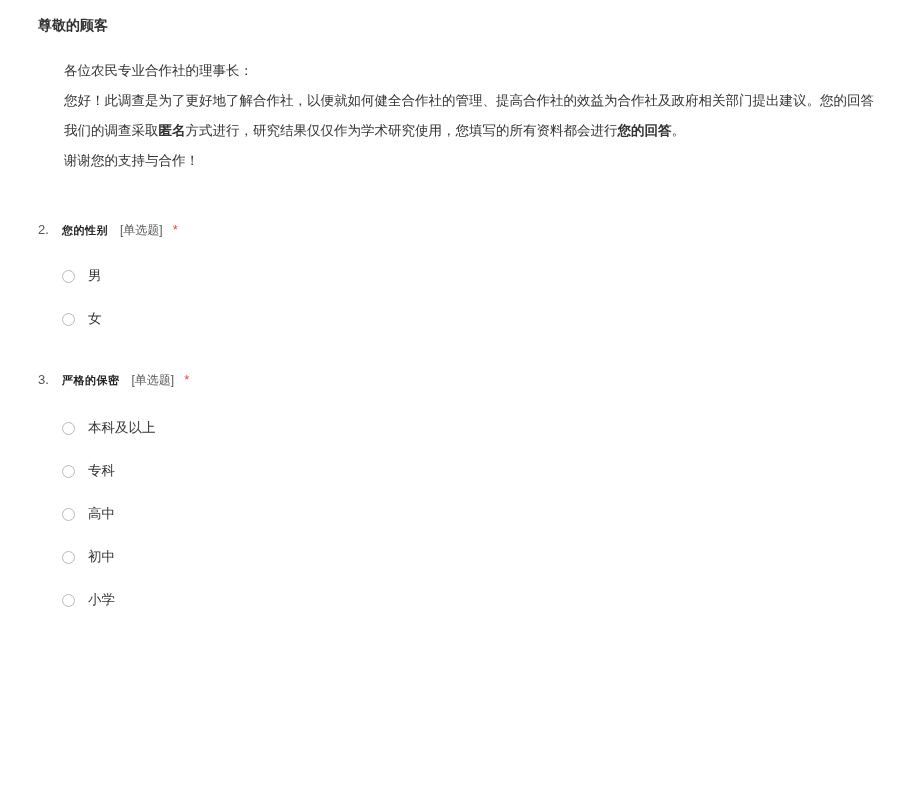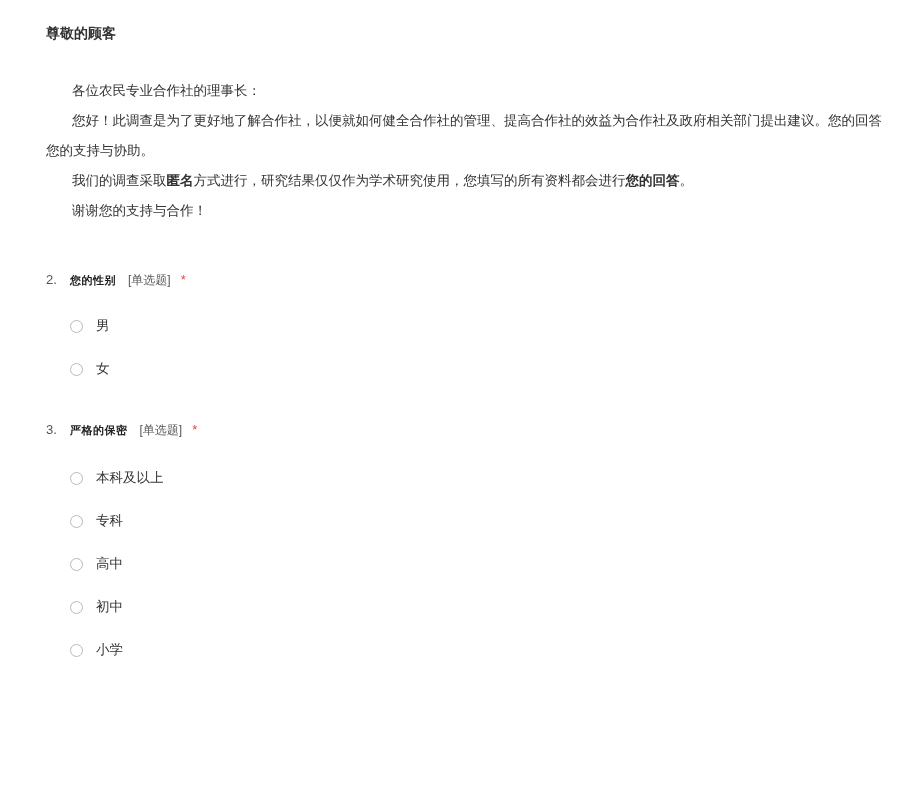--- a/index.html
+++ b/index.html
@@ -14,36 +14,36 @@
     font-family: "Liberation Sans", "DejaVu Sans", sans-serif;
     color: #333333;
     -webkit-font-smoothing: antialiased;
   }
 
   .page {
     position: relative;
     width: 900px;
     height: 617px;
     box-sizing: border-box;
-    padding: 8px;
+    padding: 0;
   }
 
   
   .intro {
     padding: 14px 0 0 0;
   }
   .intro-title {
     font-size: 14px;
     font-weight: bold;
     color: #333;
     margin: 0 0 0 38px;
     line-height: 22px;
   }
   .intro-body {
-    margin-top: 32px;
+    margin-top: 20px;
   }
   .intro-p {
     font-size: 13.5px;
     line-height: 30px;
     color: #333;
     margin: 0 0 0 38px;
     padding-left: 26px;
     text-indent: 0;
     white-space: normal;
   }
@@ -124,21 +124,20 @@
 </head>
 <body>
 
 <div class="page">
 
   <div class="intro">
     <div class="intro-title">尊敬的顾客</div>
     <div class="intro-body">
       <p class="intro-p">各位农民专业合作社的理事长：</p>
       <p class="intro-p">您好！此调查是为了更好地了解合作社，以便就如何健全合作社的管理、提高合作社的效益为合作社及政府相关部门提出建议。您的回答</p>
-      <p class="intro-p wrap" style="text-indent:0;">您的支持与协助。</p>
       <p class="intro-p"><span>我们的调查采取</span><b>匿名</b><span>方式进行，研究结果仅仅作为学术研究使用，您填写的所有资料都会进行</span><b>您的回答</b><span>。</span></p>
       <p class="intro-p">谢谢您的支持与合作！</p>
     </div>
   </div>
 
   <div class="question" id="question-2">
     <div class="q-head">
       <span class="q-num">2.</span>
       <span class="q-title">您的性别</span>
       <span class="q-type">[单选题]</span>

